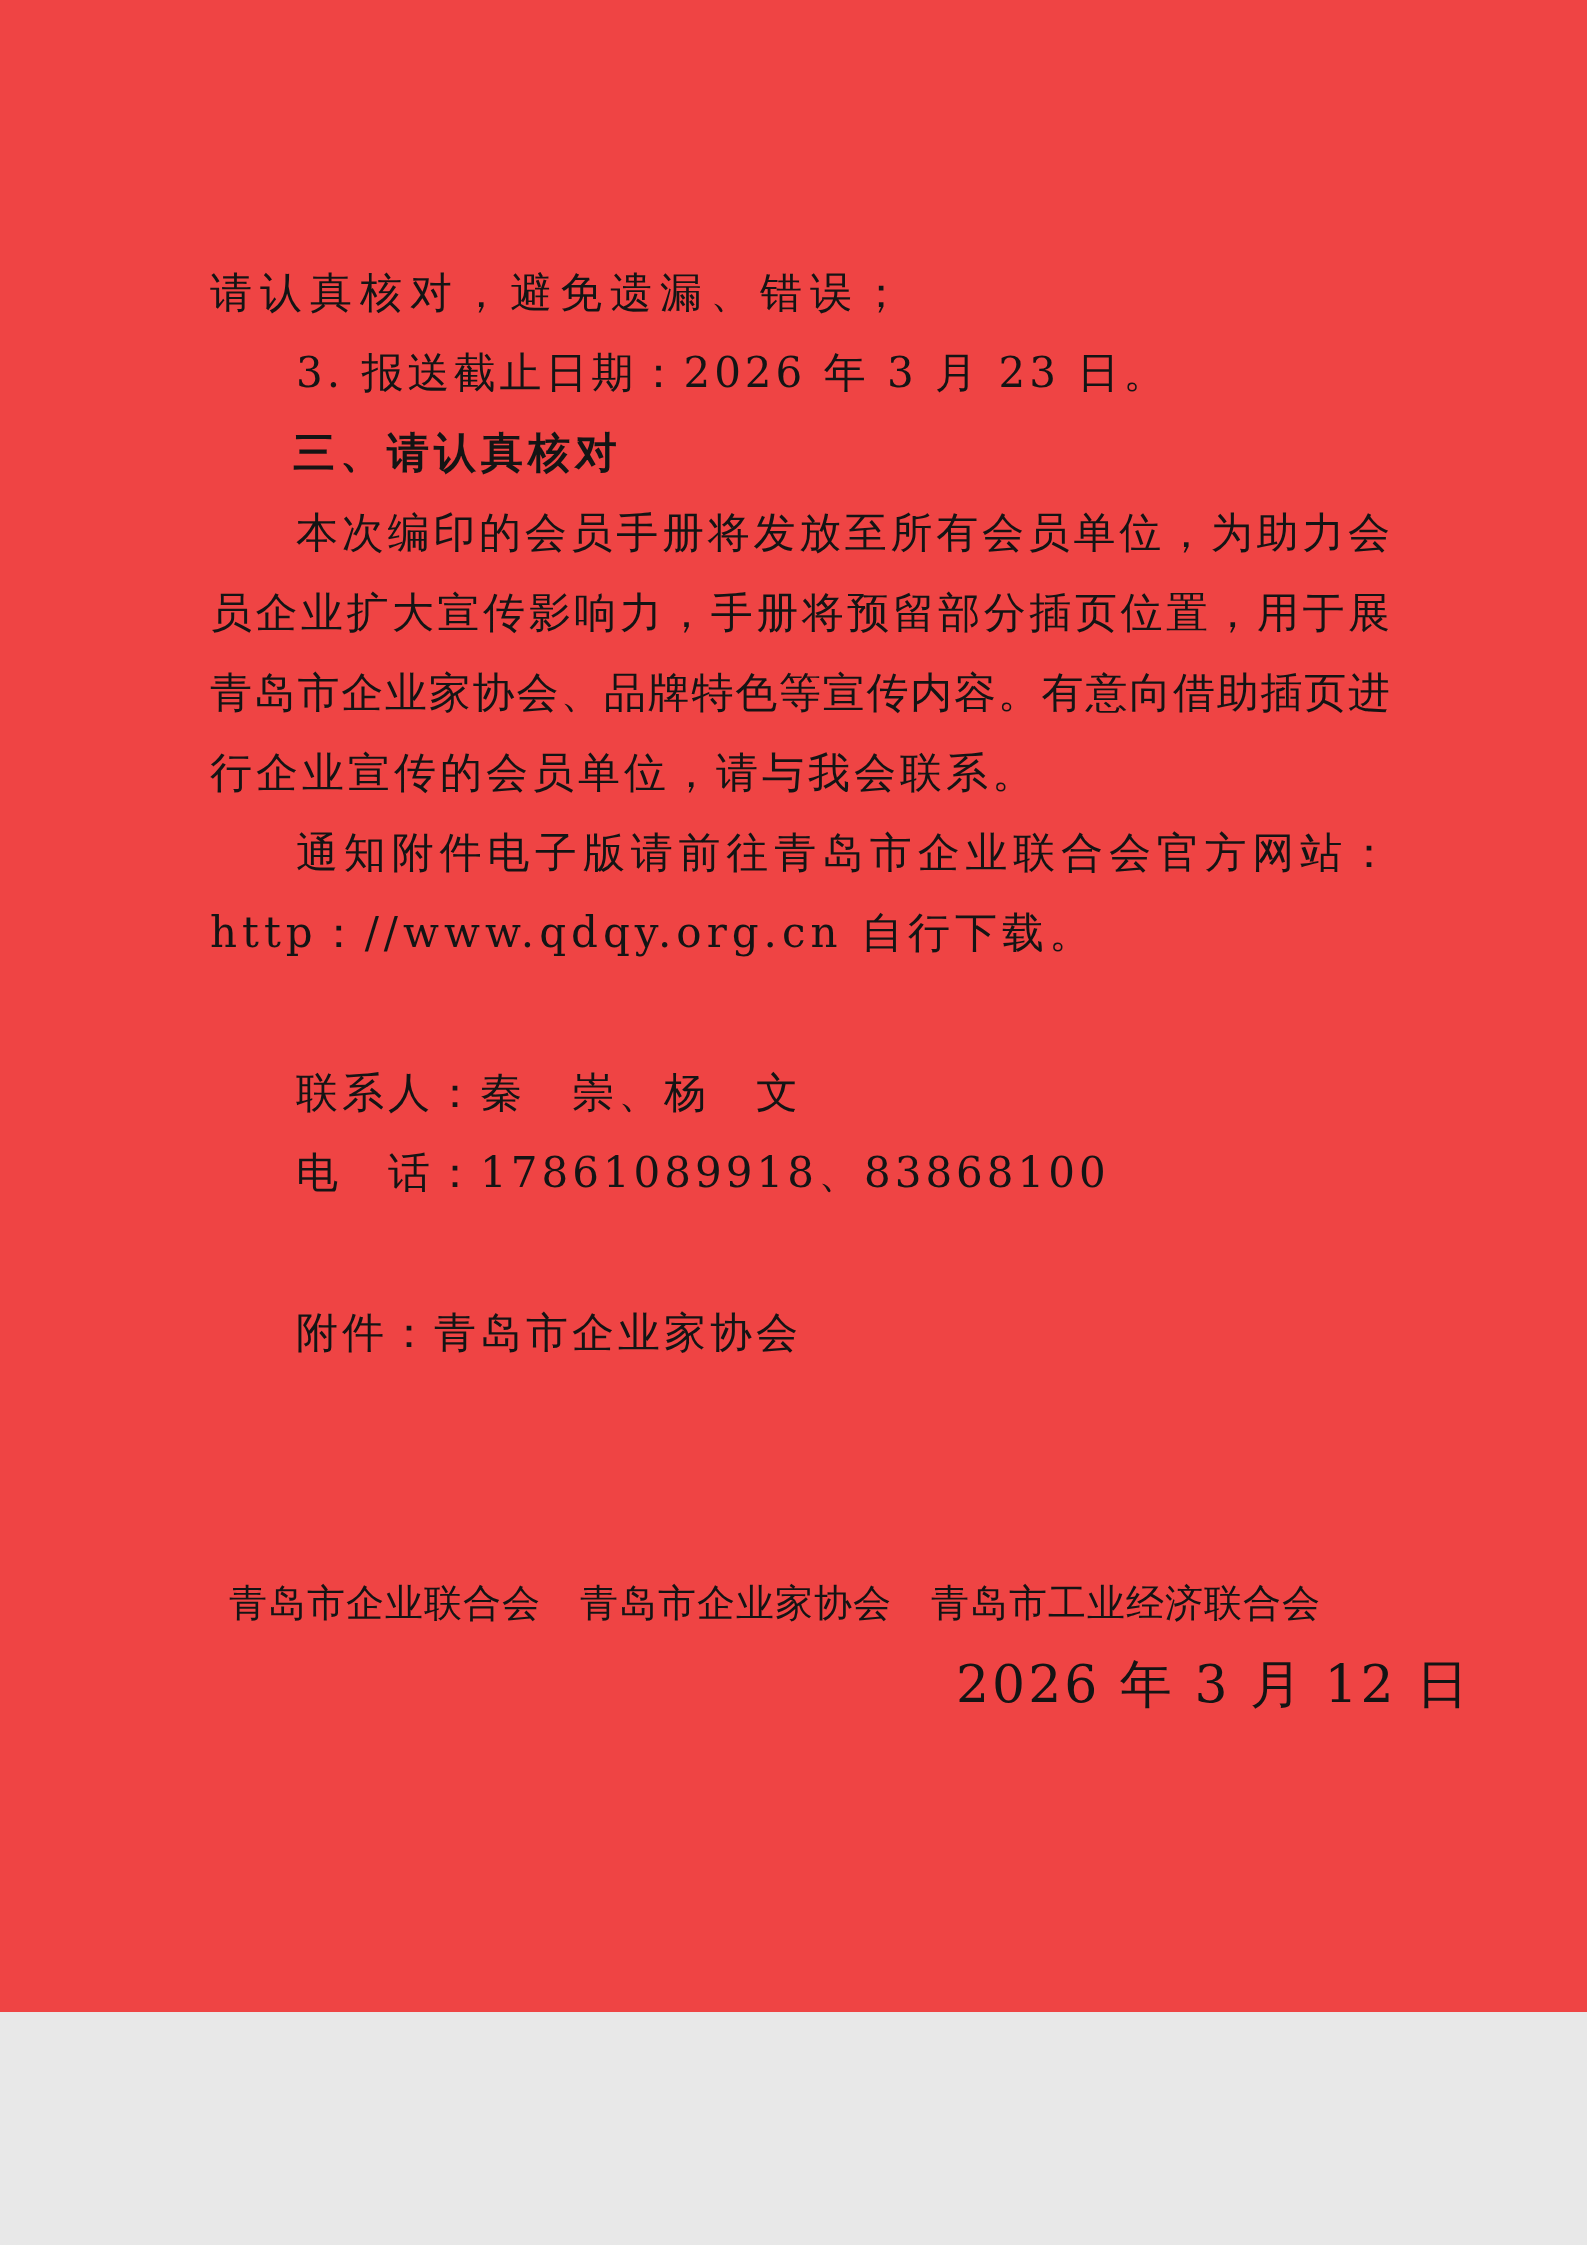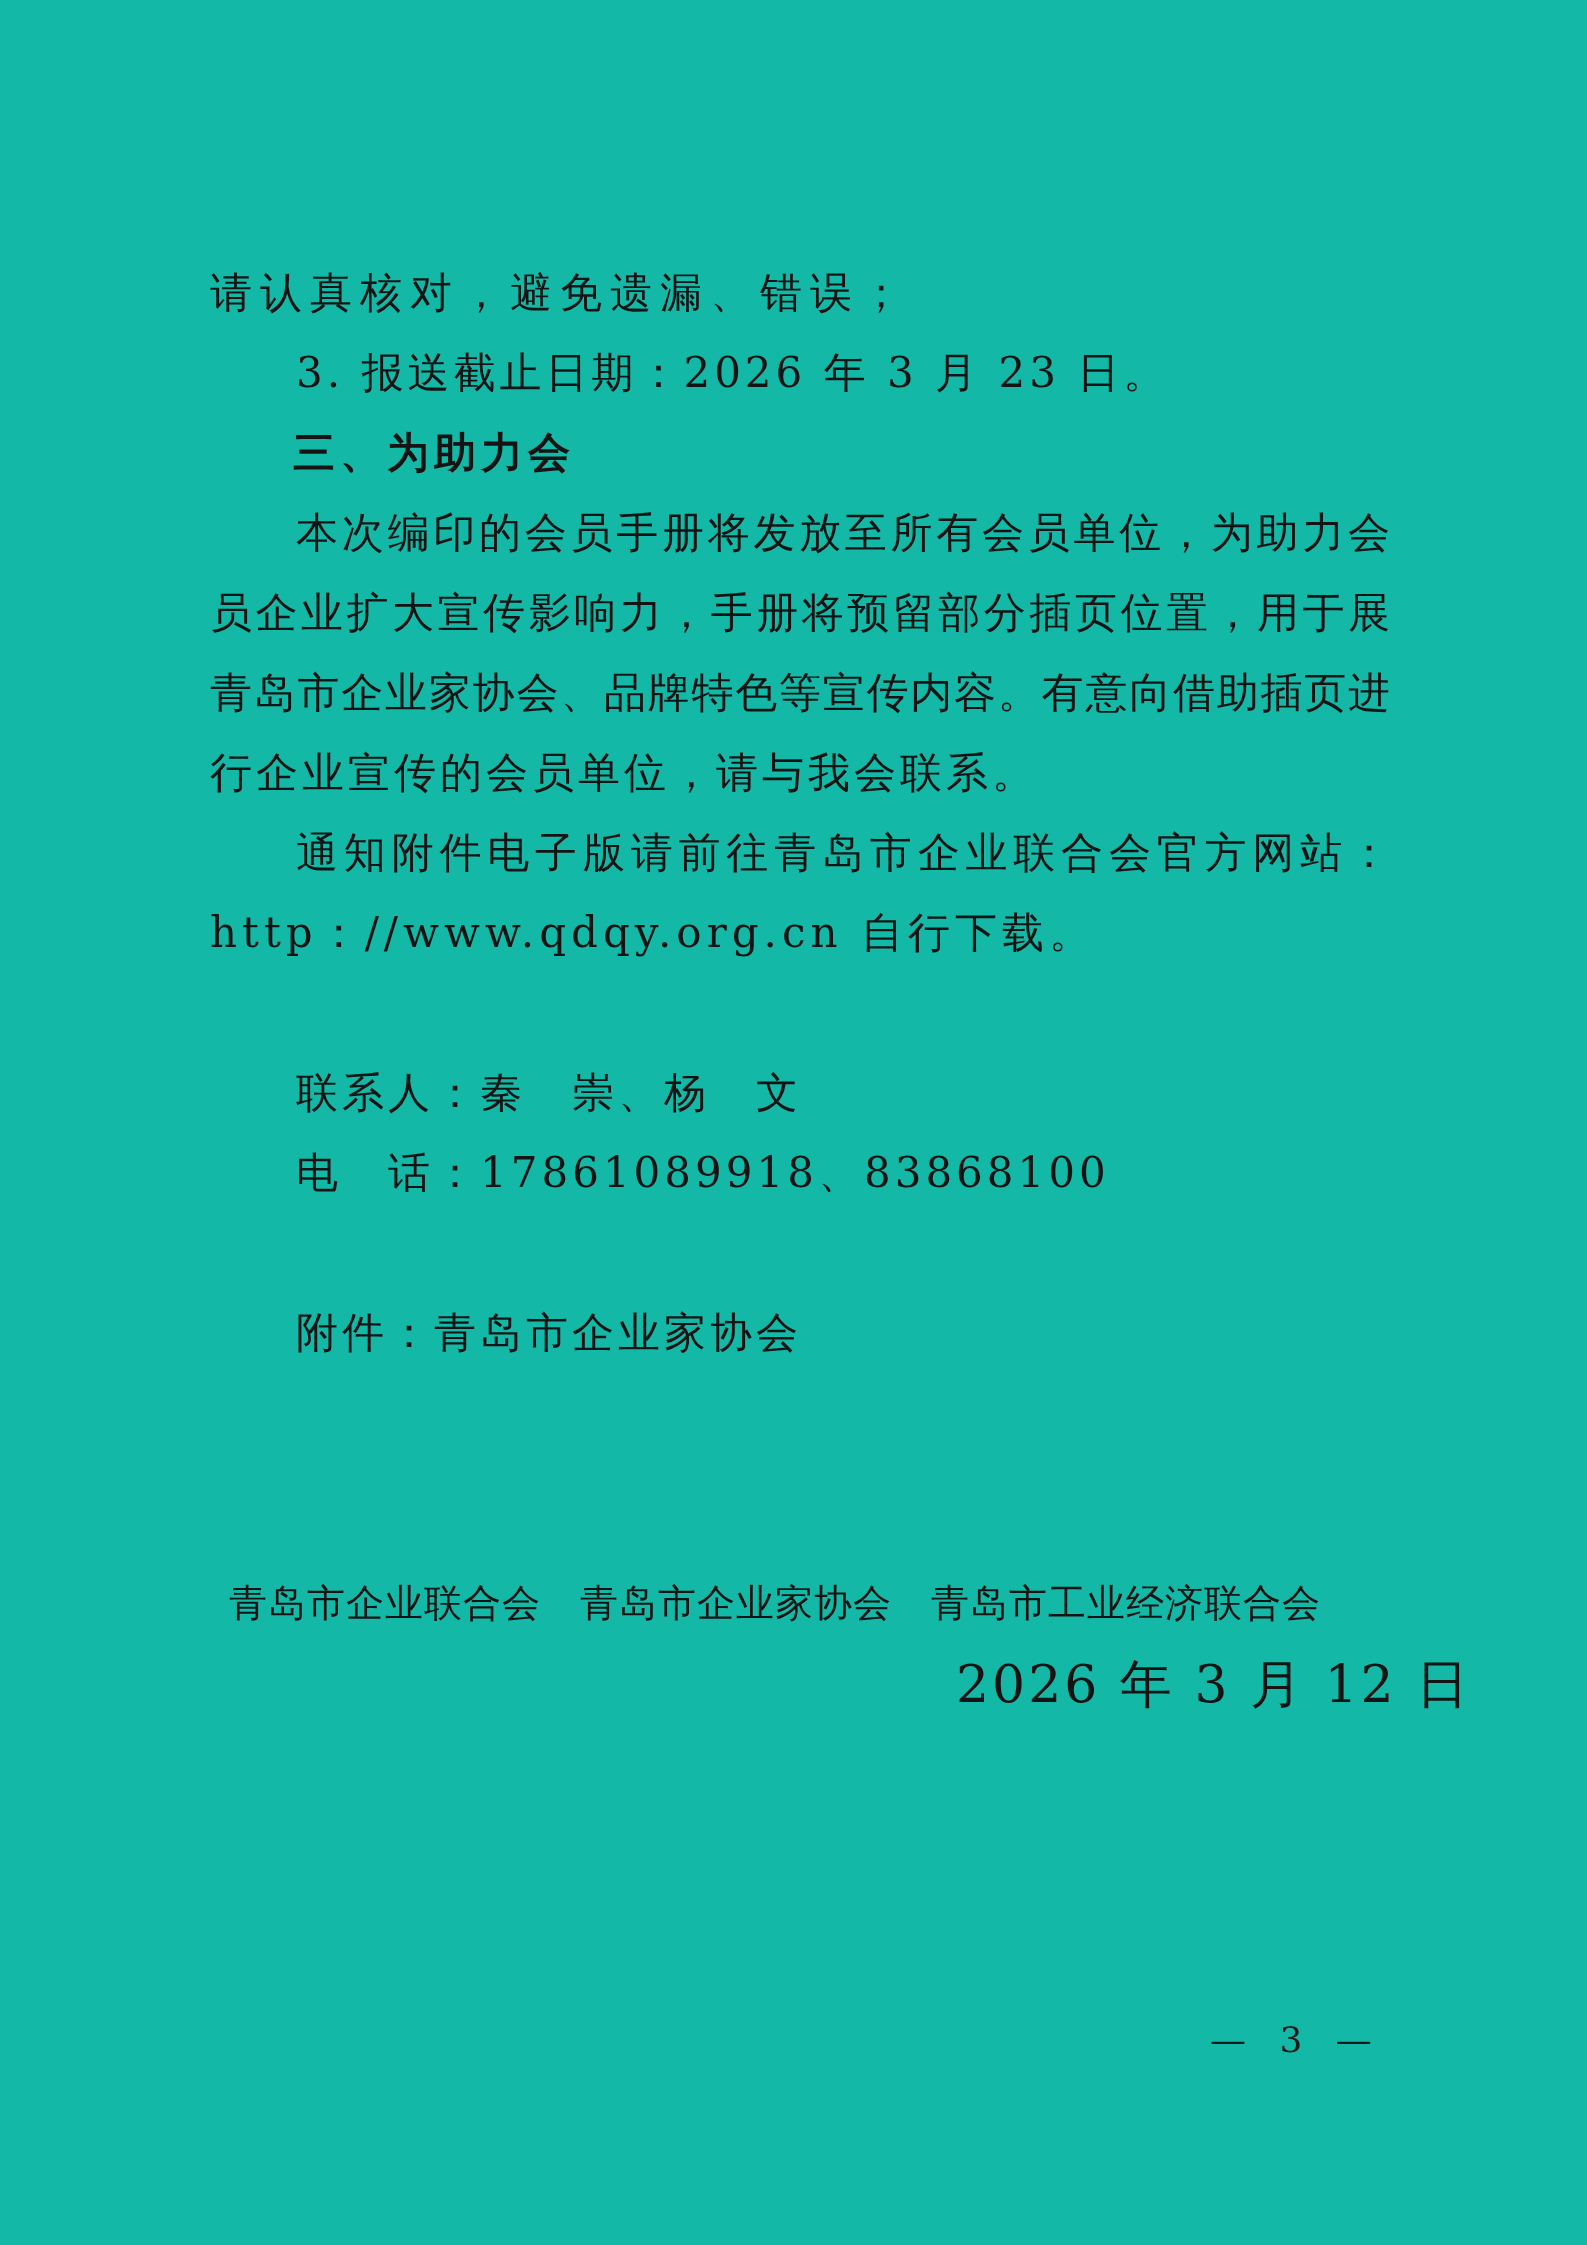--- a/index.html
+++ b/index.html
@@ -3,23 +3,23 @@
 <meta charset="utf-8">
 <style>
   html, body {
     margin: 0;
     padding: 0;
     background: #e8e8e8;
   }
   .page {
     position: relative;
     width: 1587px;
-    height: 2245px;
+    height: 2012px;
     margin: 0 auto;
-    background: #14b8a6;
+    background: #ef4444;
     color: #141414;
     font-family: "DejaVu Serif", serif;
     overflow: hidden;
   }
   .ln {
     position: absolute;
     font-size: 42px;
     line-height: 80px;
     letter-spacing: 4px;
     white-space: pre;
@@ -53,21 +53,21 @@
 </style>
 </head>
 <body>
 
 <div class="page">
 
   <div class="ln" style="left:210px; top:253px; letter-spacing:8px;">请认真核对，避免遗漏、错误；</div>
 
   <div class="ln" style="left:296px; top:333px;">3. 报送截止日期：2026 年 3 月 23 日。</div>
 
-  <div class="ln heading" style="left:293px; top:413px;">三、为助力会</div>
+  <div class="ln heading" style="left:293px; top:413px;">三、请认真核对</div>
 
   <div class="ln just" style="left:296px; top:493px; width:1094px;">本次编印的会员手册将发放至所有会员单位，为助力会</div>
 
   <div class="ln just" style="left:210px; top:573px; width:1180px;">员企业扩大宣传影响力，手册将预留部分插页位置，用于展</div>
 
   <div class="ln just" style="left:210px; top:653px; width:1180px;">青岛市企业家协会、品牌特色等宣传内容。有意向借助插页进</div>
 
   <div class="ln" style="left:210px; top:733px;">行企业宣传的会员单位，请与我会联系。</div>
 
   <div class="ln just" style="left:296px; top:813px; width:1094px;">通知附件电子版请前往青岛市企业联合会官方网站：</div>

